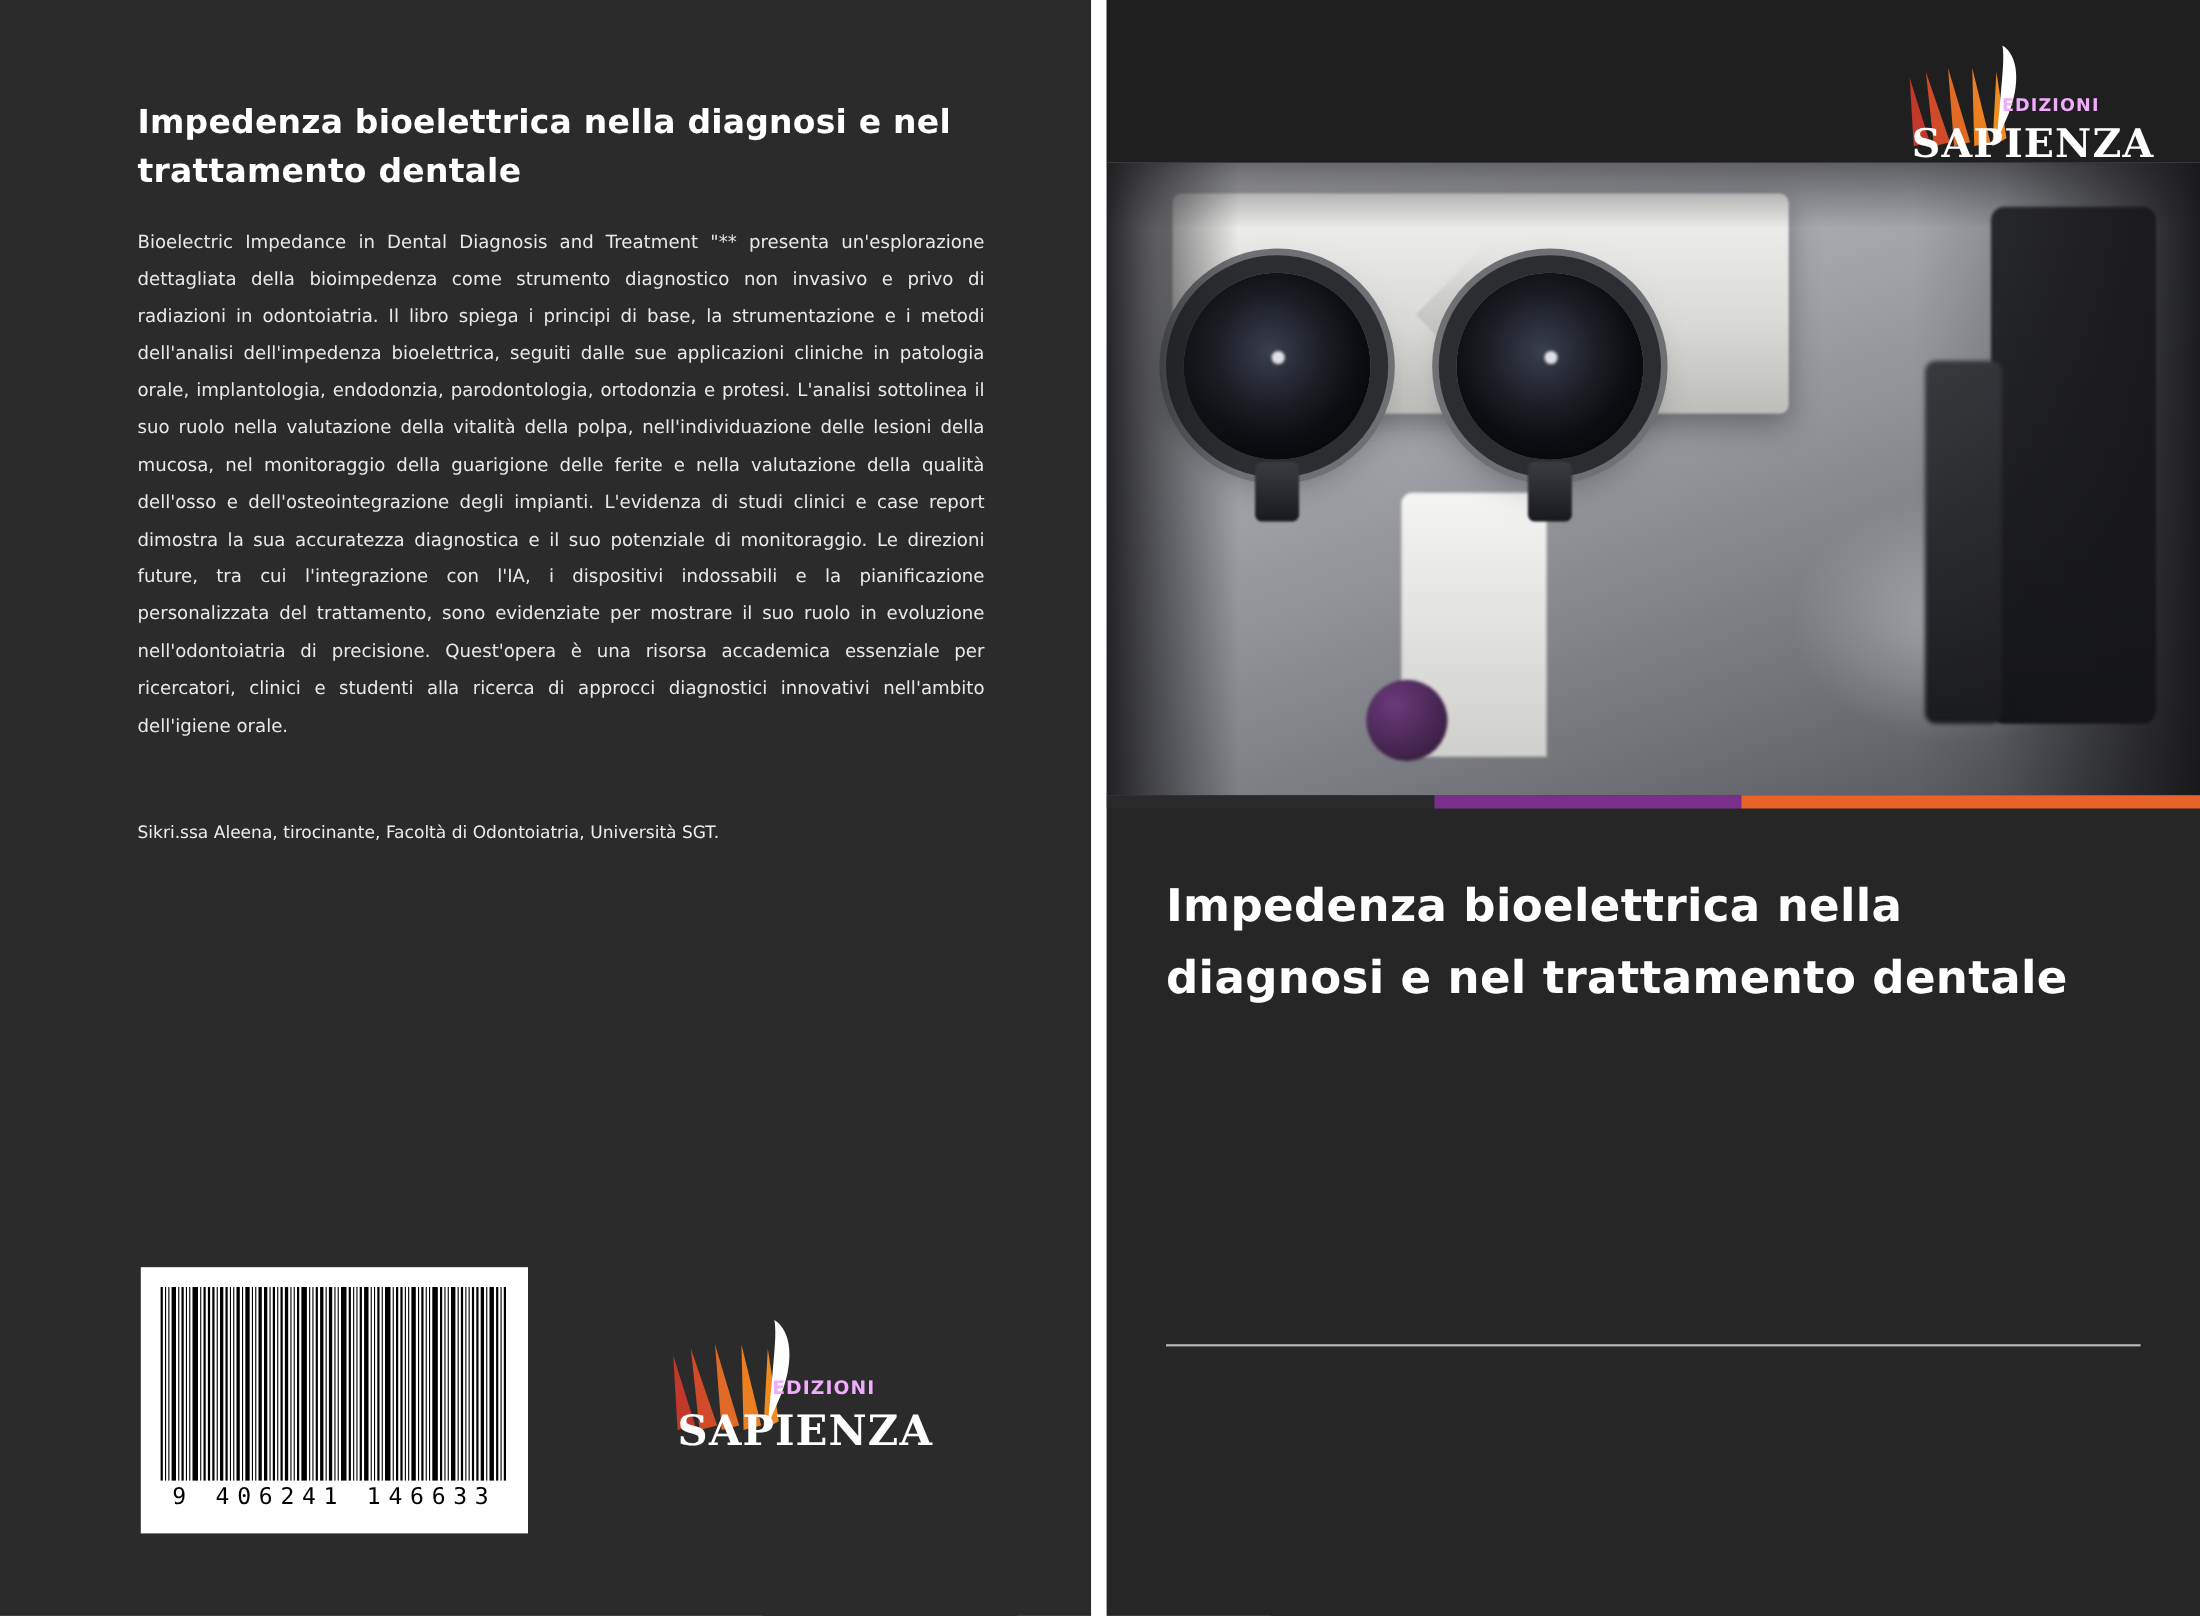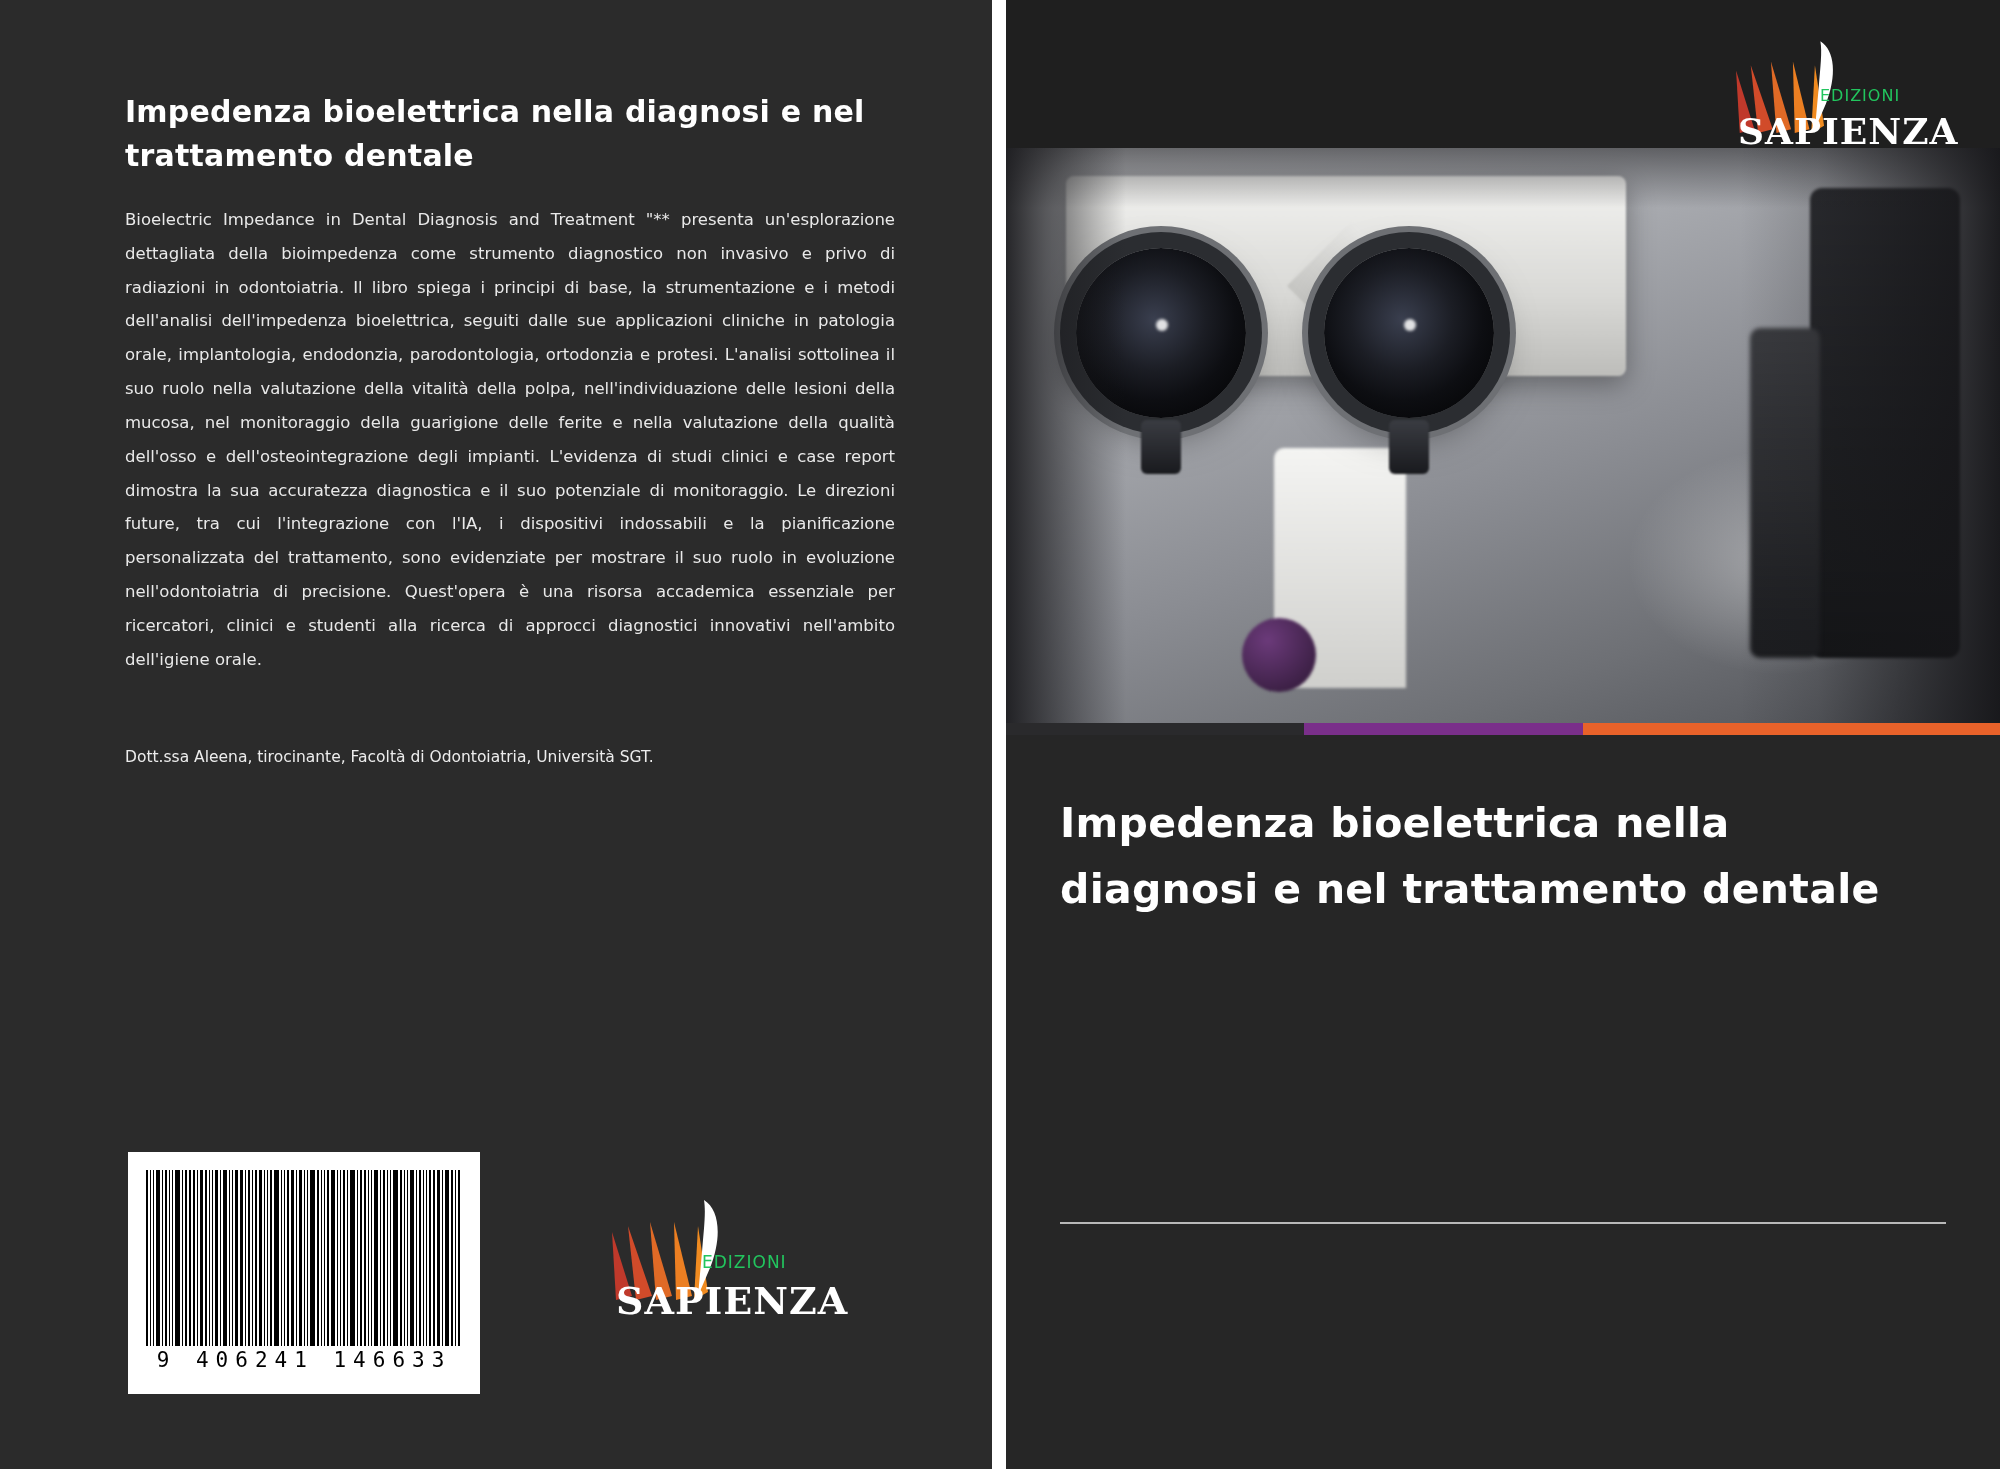--- a/index.html
+++ b/index.html
@@ -114,22 +114,22 @@
     width: 100%;
     height: 100%;
   }
   .logo .fan {
     position: absolute;
     left: 0;
     top: 0;
   }
   .logo .edizioni {
     position: absolute;
-    color: #22c55e;
-    font-weight: normal;
+    color: #f0abfc;
+    font-weight: bold;
     letter-spacing: 1px;
   }
   .logo .sapienza {
     position: absolute;
     color: #fff;
     font-weight: bold;
     font-family: "DejaVu Serif", serif;
     letter-spacing: 1px;
   }
 
@@ -344,21 +344,21 @@
 <div class="cover-wrap">
 
   <div class="back-cover">
 
     <div class="back-inner">
       <h1 class="back-title">Impedenza bioelettrica nella diagnosi e nel trattamento dentale</h1>
       <p class="back-blurb">Bioelectric Impedance in Dental Diagnosis and Treatment "** presenta un'esplorazione dettagliata della bioimpedenza come strumento diagnostico non invasivo e privo di radiazioni in odontoiatria. Il libro spiega i principi di base, la strumentazione e i metodi dell'analisi dell'impedenza bioelettrica, seguiti dalle sue applicazioni cliniche in patologia orale, implantologia, endodonzia, parodontologia, ortodonzia e protesi. L'analisi sottolinea il suo ruolo nella valutazione della vitalità della polpa, nell'individuazione delle lesioni della mucosa, nel monitoraggio della guarigione delle ferite e nella valutazione della qualità dell'osso e dell'osteointegrazione degli impianti. L'evidenza di studi clinici e case report dimostra la sua accuratezza diagnostica e il suo potenziale di monitoraggio. Le direzioni future, tra cui l'integrazione con l'IA, i dispositivi indossabili e la pianificazione personalizzata del trattamento, sono evidenziate per mostrare il suo ruolo in evoluzione nell'odontoiatria di precisione. Quest'opera è una risorsa accademica essenziale per ricercatori, clinici e studenti alla ricerca di approcci diagnostici innovativi nell'ambito dell'igiene orale.</p>
     </div>
 
     <div class="authors-block">
-      <div>Dott.ssa Aleena, tirocinante, Facoltà di Odontoiatria, Università SGT.</div>
+      <div>Sikri.ssa Aleena, tirocinante, Facoltà di Odontoiatria, Università SGT.</div>
     </div>
 
     <div class="barcode-box">
       <div class="barcode-bars" id="barcode-bars">
           <i style="width: 4px;"></i>
           <i style="width: 2px;"></i>
           <i style="width: 2px;"></i>
           <i style="width: 6px;"></i>
           <i style="width: 2px;"></i>
           <i style="width: 4px;"></i>

